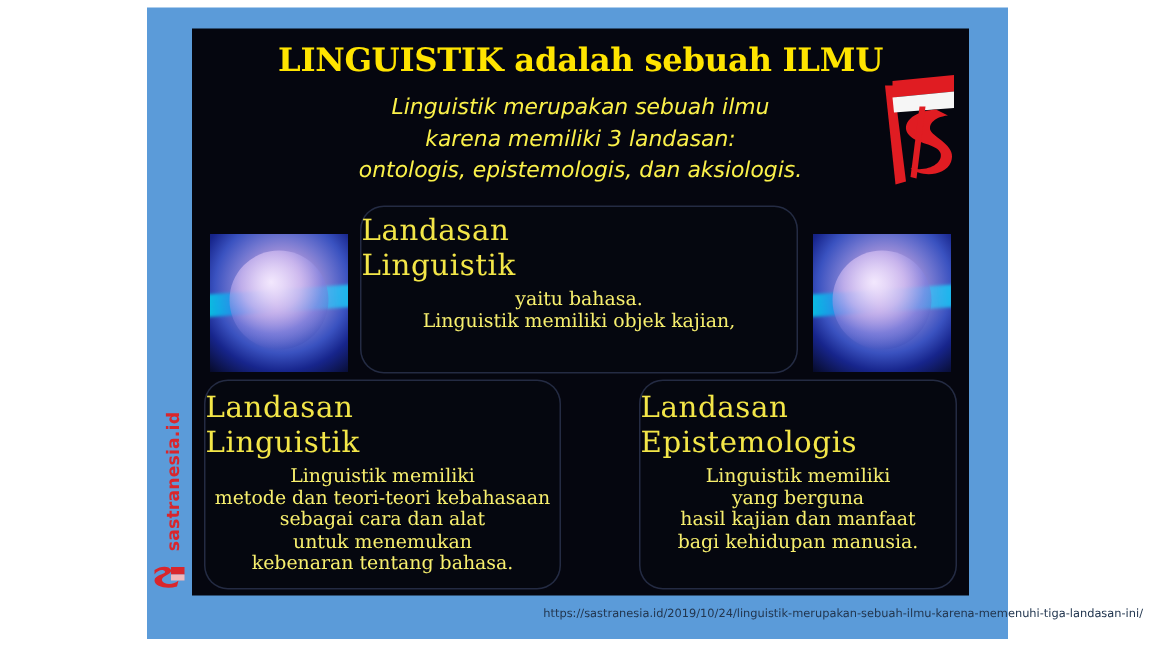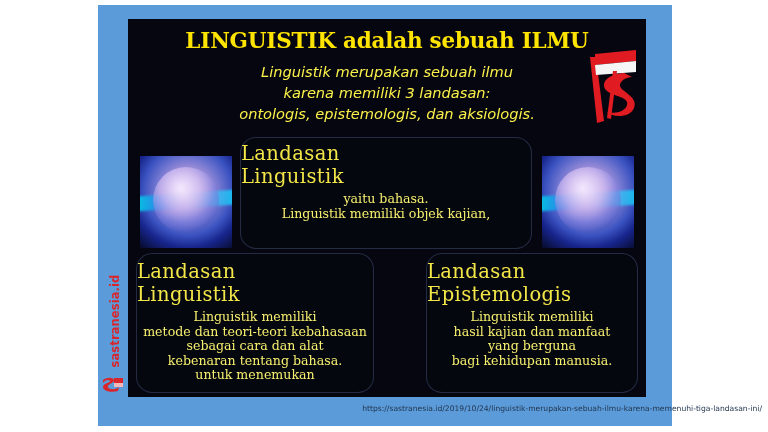--- a/index.html
+++ b/index.html
@@ -263,34 +263,34 @@
 
       <div class="panel" id="panel-aksio">
         <div class="panel-head">
           <div>Landasan</div>
           <div>Linguistik</div>
         </div>
         <div class="panel-body">
           <div>Linguistik memiliki</div>
           <div>metode dan teori-teori kebahasaan</div>
           <div>sebagai cara dan alat</div>
+          <div>untuk menemukan</div>
           <div>kebenaran tentang bahasa.</div>
-          <div>untuk menemukan</div>
         </div>
       </div>
 
       <div class="panel" id="panel-episte">
         <div class="panel-head">
           <div>Landasan</div>
           <div>Epistemologis</div>
         </div>
         <div class="panel-body">
           <div>Linguistik memiliki</div>
+          <div>yang berguna</div>
           <div>hasil kajian dan manfaat</div>
-          <div>yang berguna</div>
           <div>bagi kehidupan manusia.</div>
         </div>
       </div>
 
     </div>
   </div>
 
   <div id="watermark">
     <div id="wm-text">sastranesia.id</div>
     <div id="wm-mark">

